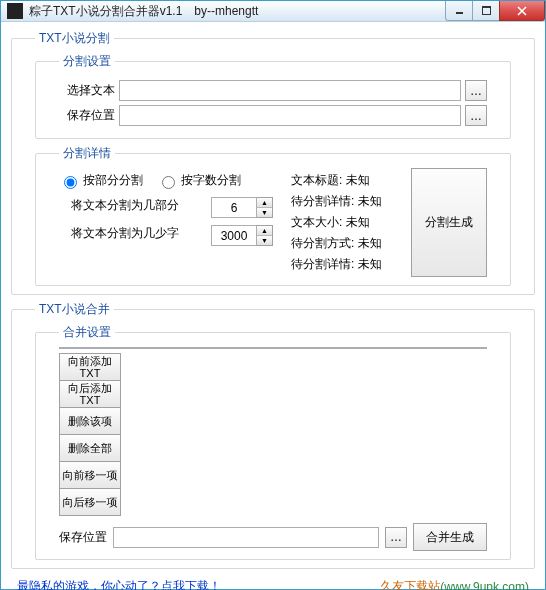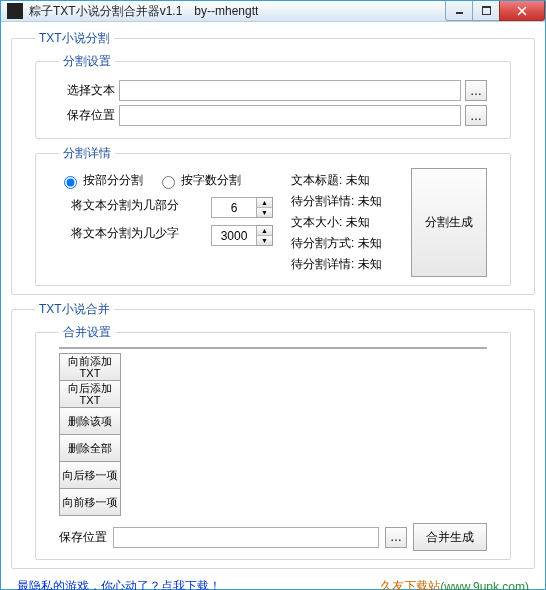--- a/index.html
+++ b/index.html
@@ -142,22 +142,22 @@
       <legend>TXT小说合并</legend>
       <fieldset>
         <legend>合并设置</legend>
         <div class="merge-body">
           <div class="listbox"></div>
           <div class="sidebtns">
             <div class="sidebtn">向前添加TXT</div>
             <div class="sidebtn">向后添加TXT</div>
             <div class="sidebtn">删除该项</div>
             <div class="sidebtn">删除全部</div>
+            <div class="sidebtn">向前移一项</div>
             <div class="sidebtn">向后移一项</div>
-            <div class="sidebtn">向前移一项</div>
           </div>
         </div>
         <div class="bottom-row">
           <span>保存位置</span>
           <input type="text" value="" style="">
           <div class="browse">…</div>
           <div class="mergebtn">合并生成</div>
         </div>
       </fieldset>
     </fieldset>

